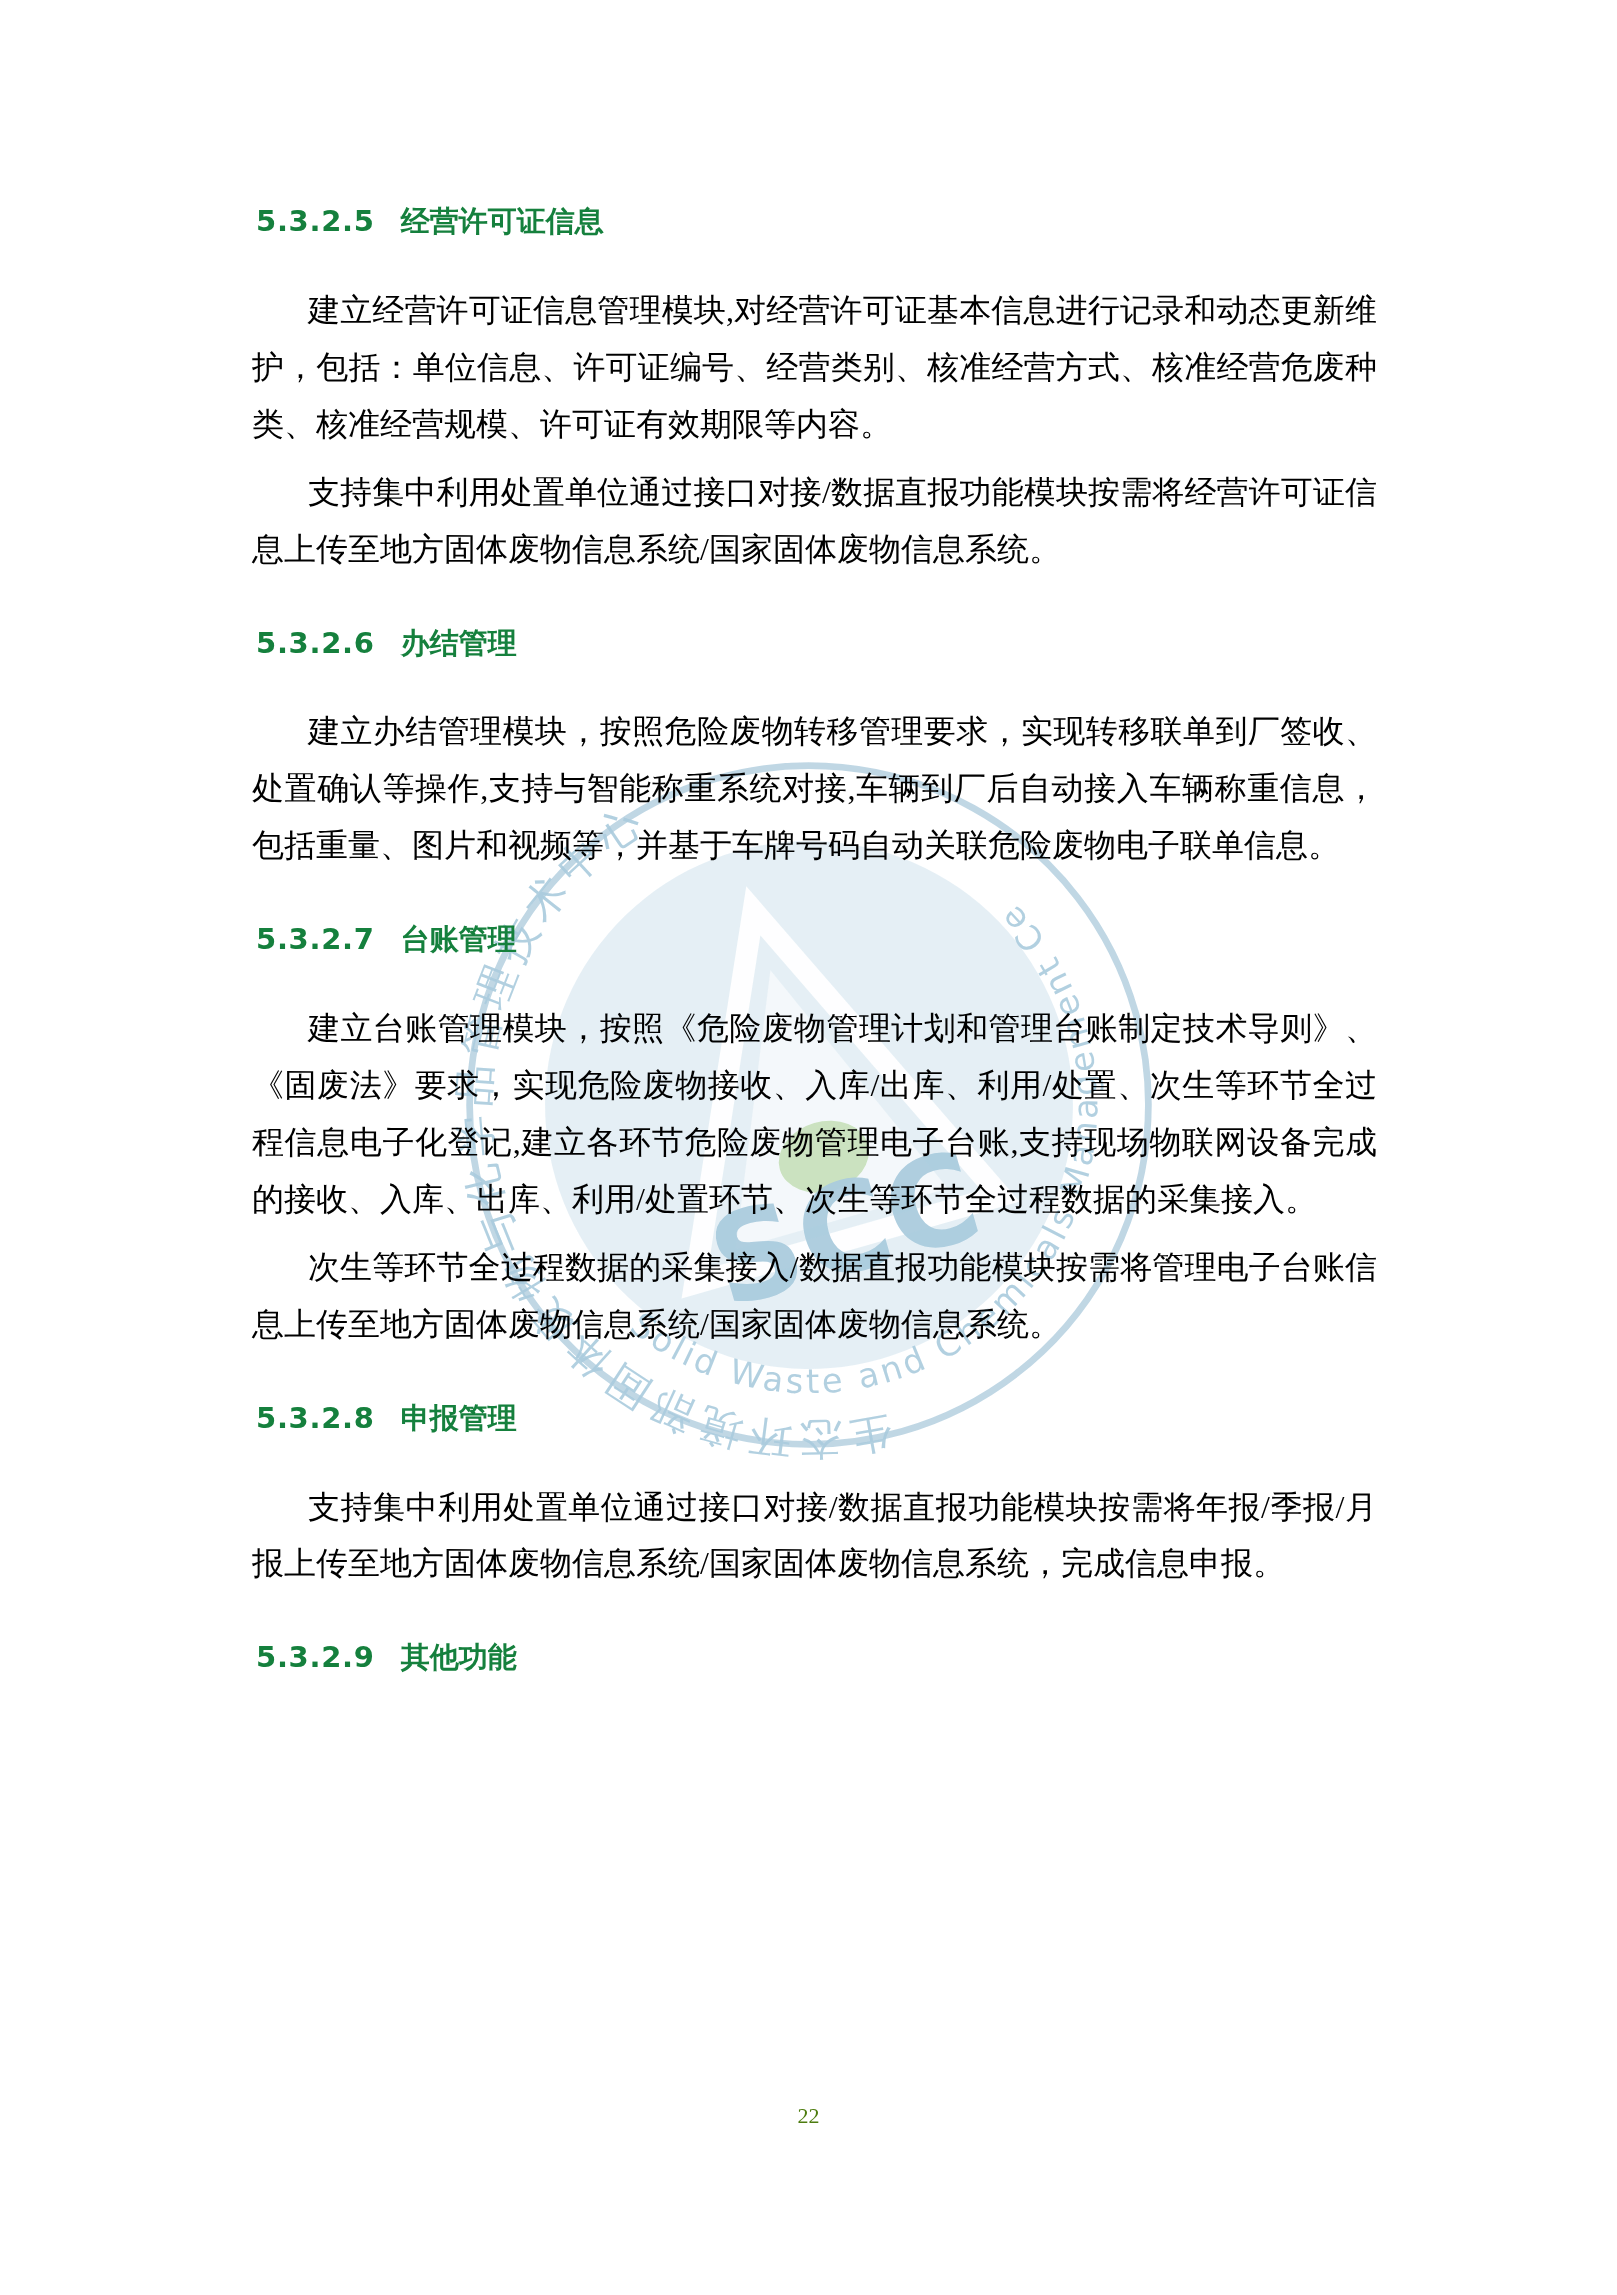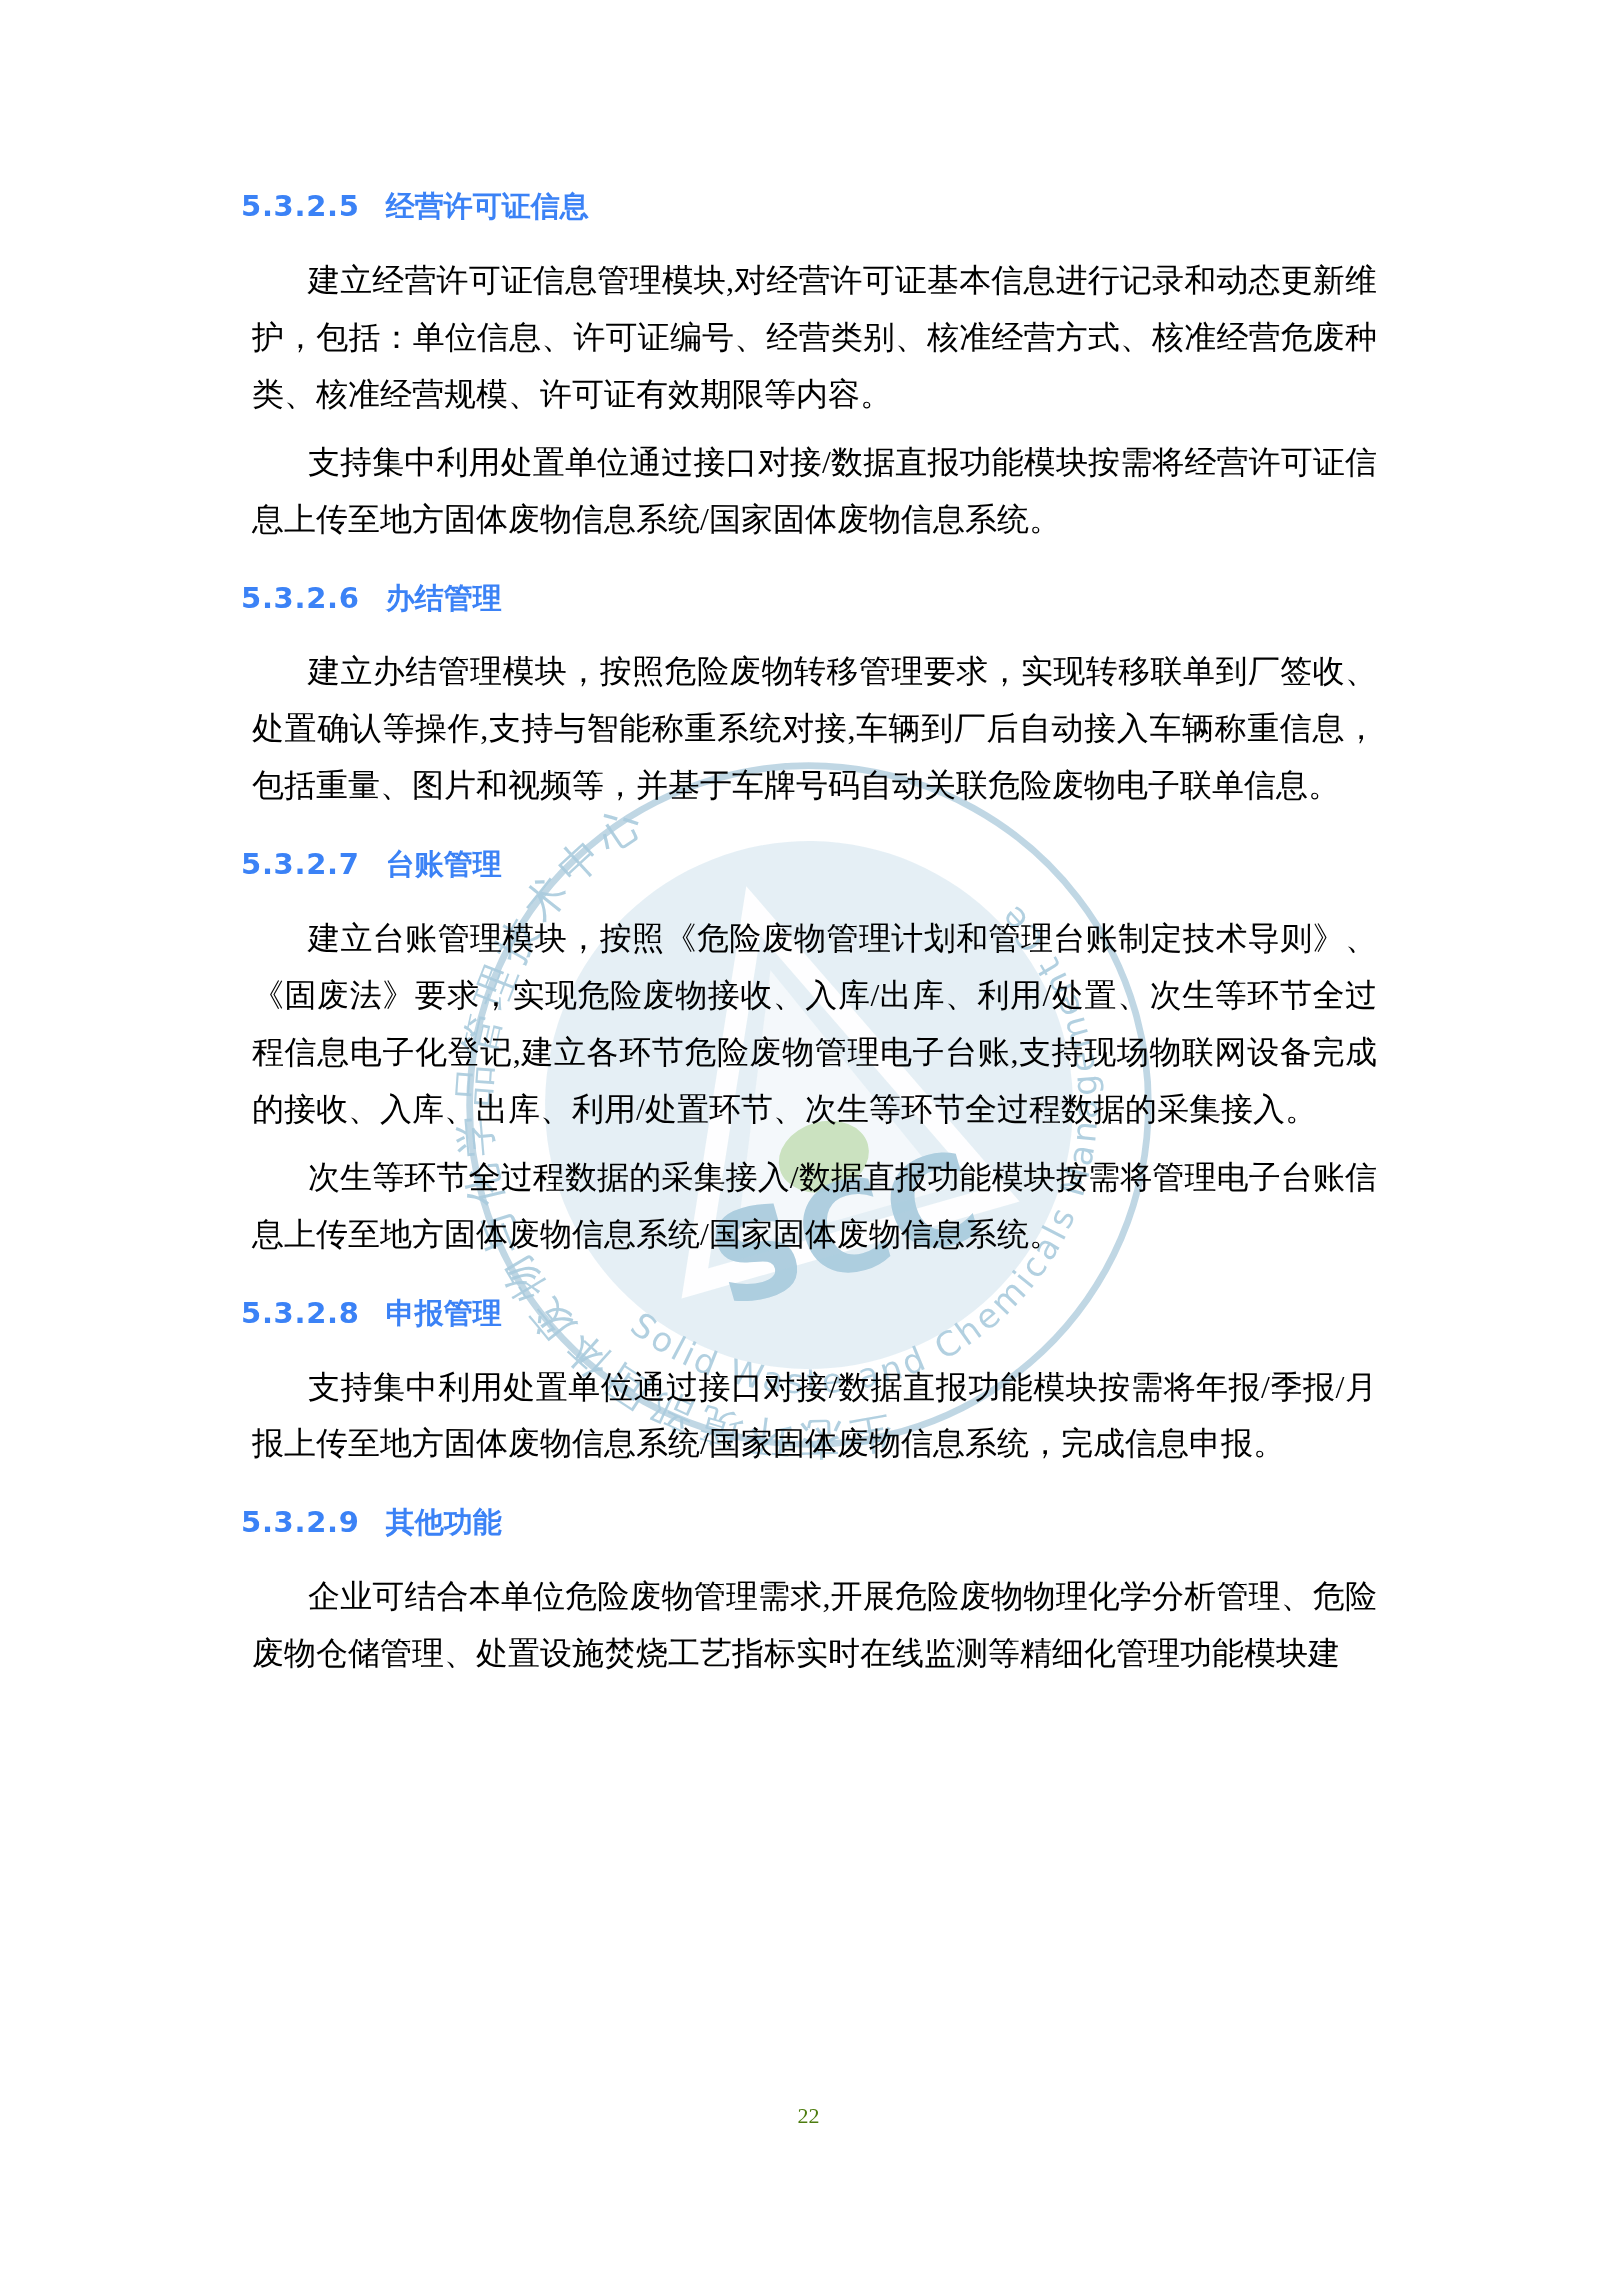--- a/index.html
+++ b/index.html
@@ -22,25 +22,25 @@
     position: absolute;
     left: 241px;
     top: 189px;
     width: 1147px;
     z-index: 3;
   }
   h2.heading {
     font-family: "DejaVu Sans", "Liberation Sans", sans-serif;
     font-size: 29px;
     font-weight: bold;
-    margin: 0;
+    margin: 15px;
     padding: 0;
     letter-spacing: 0px;
     line-height: 1.2;
-    color: #3b82f6;
+    color: #15803d;
   }
   .heading-num {
     display: inline-block;
     letter-spacing: 0.7px;
   }
   .heading-title {
     display: inline-block;
     margin-left: 26px;
   }
   .block {
@@ -154,21 +154,20 @@
       <p class="para">支持集中利用处置单位通过接口对接/数据直报功能模块按需将年报/季报/月报上传至地方固体废物信息系统/国家固体废物信息系统，完成信息申报。</p>
     </div>
 
     <div class="sp-before-heading"></div>
 
     <div class="block">
       <h2 class="heading">
         <span class="heading-num">5.3.2.9</span><span class="heading-title">其他功能</span>
       </h2>
       <div class="sp-after-heading"></div>
-      <p class="para">企业可结合本单位危险废物管理需求,开展危险废物物理化学分析管理、危险废物仓储管理、处置设施焚烧工艺指标实时在线监测等精细化管理功能模块建</p>
     </div>
 
   </div>
 
   <div class="page-number">22</div>
 
 </div>
 
 
 </body></html>

